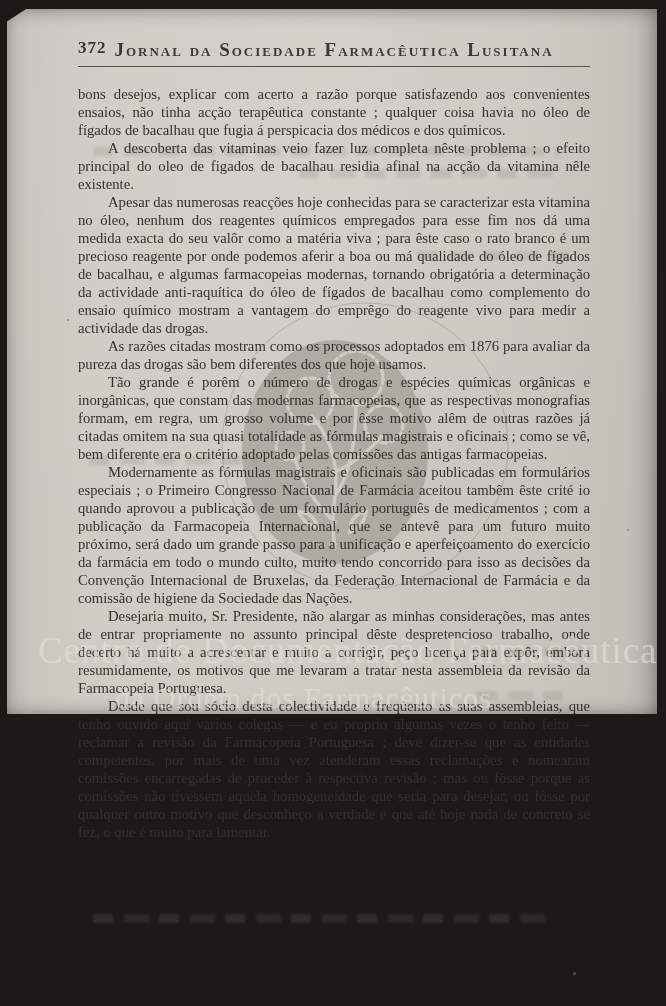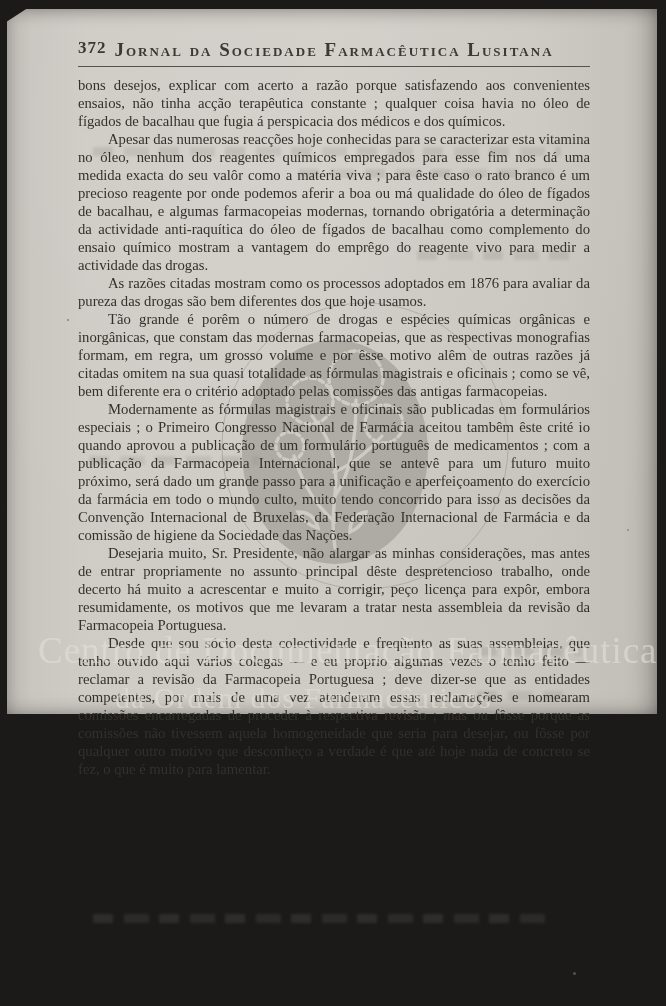--- a/index.html
+++ b/index.html
@@ -41,21 +41,21 @@
     position:absolute; left:0; top:0;
     font-size:17px; font-weight:bold; letter-spacing:1px; color:#3a3833;
   }
   .jtitle {
     position:absolute; left:50%; top:1px; transform:translateX(-50%);
     font-variant:small-caps; font-weight:bold;
     font-size:19px; letter-spacing:2px; white-space:nowrap; color:#3b3935;
   }
   .rule { margin-top:8px; border-bottom:1px solid #55524c; width:100%; }
   .bodytext {
-    margin-top:9px;
+    margin-top:18px;
     font-size:14.7px; line-height:18px;
     text-align:justify;
     color:#33312c;
   }
   .para { margin:0; text-indent:30px; }
   .para:first-child { text-indent:0; }
   
   .stamp { position:absolute; left:191px; top:287px; z-index:0; opacity:.85; }
   .content { position:absolute; z-index:2; }
   
@@ -118,20 +118,21 @@
   </svg>
 
   <div class="content">
     <div class="header">
       <span class="pagenum">372</span>
       <span class="jtitle">Jornal da Sociedade Farmacêutica Lusitana</span>
     </div>
     <div class="rule"></div>
     <div class="bodytext">
         <p class="para">bons desejos, explicar com acerto a razão porque satisfazendo aos convenientes ensaios, não tinha acção terapêutica constante ; qualquer coisa havia no óleo de fígados de bacalhau que fugia á perspicacia dos médicos e dos químicos.</p>
+        <p class="para">A descoberta das vitaminas veio fazer luz completa nêste problema ; o efeito principal do oleo de figados de bacalhau residia afinal na acção da vitamina nêle existente.</p>
         <p class="para">Apesar das numerosas reacções hoje conhecidas para se caracterizar esta vitamina no óleo, nenhum dos reagentes químicos empregados para esse fim nos dá uma medida exacta do seu valôr como a matéria viva ; para êste caso o rato branco é um precioso reagente por onde podemos aferir a boa ou má qualidade do óleo de fígados de bacalhau, e algumas farmacopeias modernas, tornando obrigatória a determinação da actividade anti-raquítica do óleo de fígados de bacalhau como complemento do ensaio químico mostram a vantagem do emprêgo do reagente vivo para medir a actividade das drogas.</p>
         <p class="para">As razões citadas mostram como os processos adoptados em 1876 para avaliar da pureza das drogas são bem diferentes dos que hoje usamos.</p>
         <p class="para">Tão grande é porêm o número de drogas e espécies químicas orgânicas e inorgânicas, que constam das modernas farmacopeias, que as respectivas monografias formam, em regra, um grosso volume e por êsse motivo alêm de outras razões já citadas omitem na sua quasi totalidade as fórmulas magistrais e oficinais ; como se vê, bem diferente era o critério adoptado pelas comissões das antigas farmacopeias.</p>
         <p class="para">Modernamente as fórmulas magistrais e oficinais são publicadas em formulários especiais ; o Primeiro Congresso Nacional de Farmácia aceitou tambêm êste crité io quando aprovou a publicação de um formulário português de medicamentos ; com a publicação da Farmacopeia Internacional, que se antevê para um futuro muito próximo, será dado um grande passo para a unificação e aperfeiçoamento do exercício da farmácia em todo o mundo culto, muito tendo concorrido para isso as decisões da Convenção Internacional de Bruxelas, da Federação Internacional de Farmácia e da comissão de higiene da Sociedade das Nações.</p>
         <p class="para">Desejaria muito, Sr. Presidente, não alargar as minhas considerações, mas antes de entrar propriamente no assunto principal dêste despretencioso trabalho, onde decerto há muito a acrescentar e muito a corrigir, peço licença para expôr, embora resumidamente, os motivos que me levaram a tratar nesta assembleia da revisão da Farmacopeia Portuguesa.</p>
         <p class="para">Desde que sou sócio desta colectividade e freqùento as suas assembleias, que tenho ouvido aqui vários colegas — e eu proprio algumas vezes o tenho feito — reclamar a revisão da Farmacopeia Portuguesa ; deve dizer-se que as entidades competentes, por mais de uma vez atenderam essas reclamações e nomearam comissões encarregadas de proceder à respectiva revisão ; mas ou fôsse porque as comissões não tivessem aquela homogeneidade que seria para desejar, ou fôsse por qualquer outro motivo que desconheço a verdade é que até hoje nada de concreto se fez, o que é muito para lamentar.</p>
       </div>
   </div>
 
   <div class="wm wm1">Centro de Documentação Farmacêutica</div>

